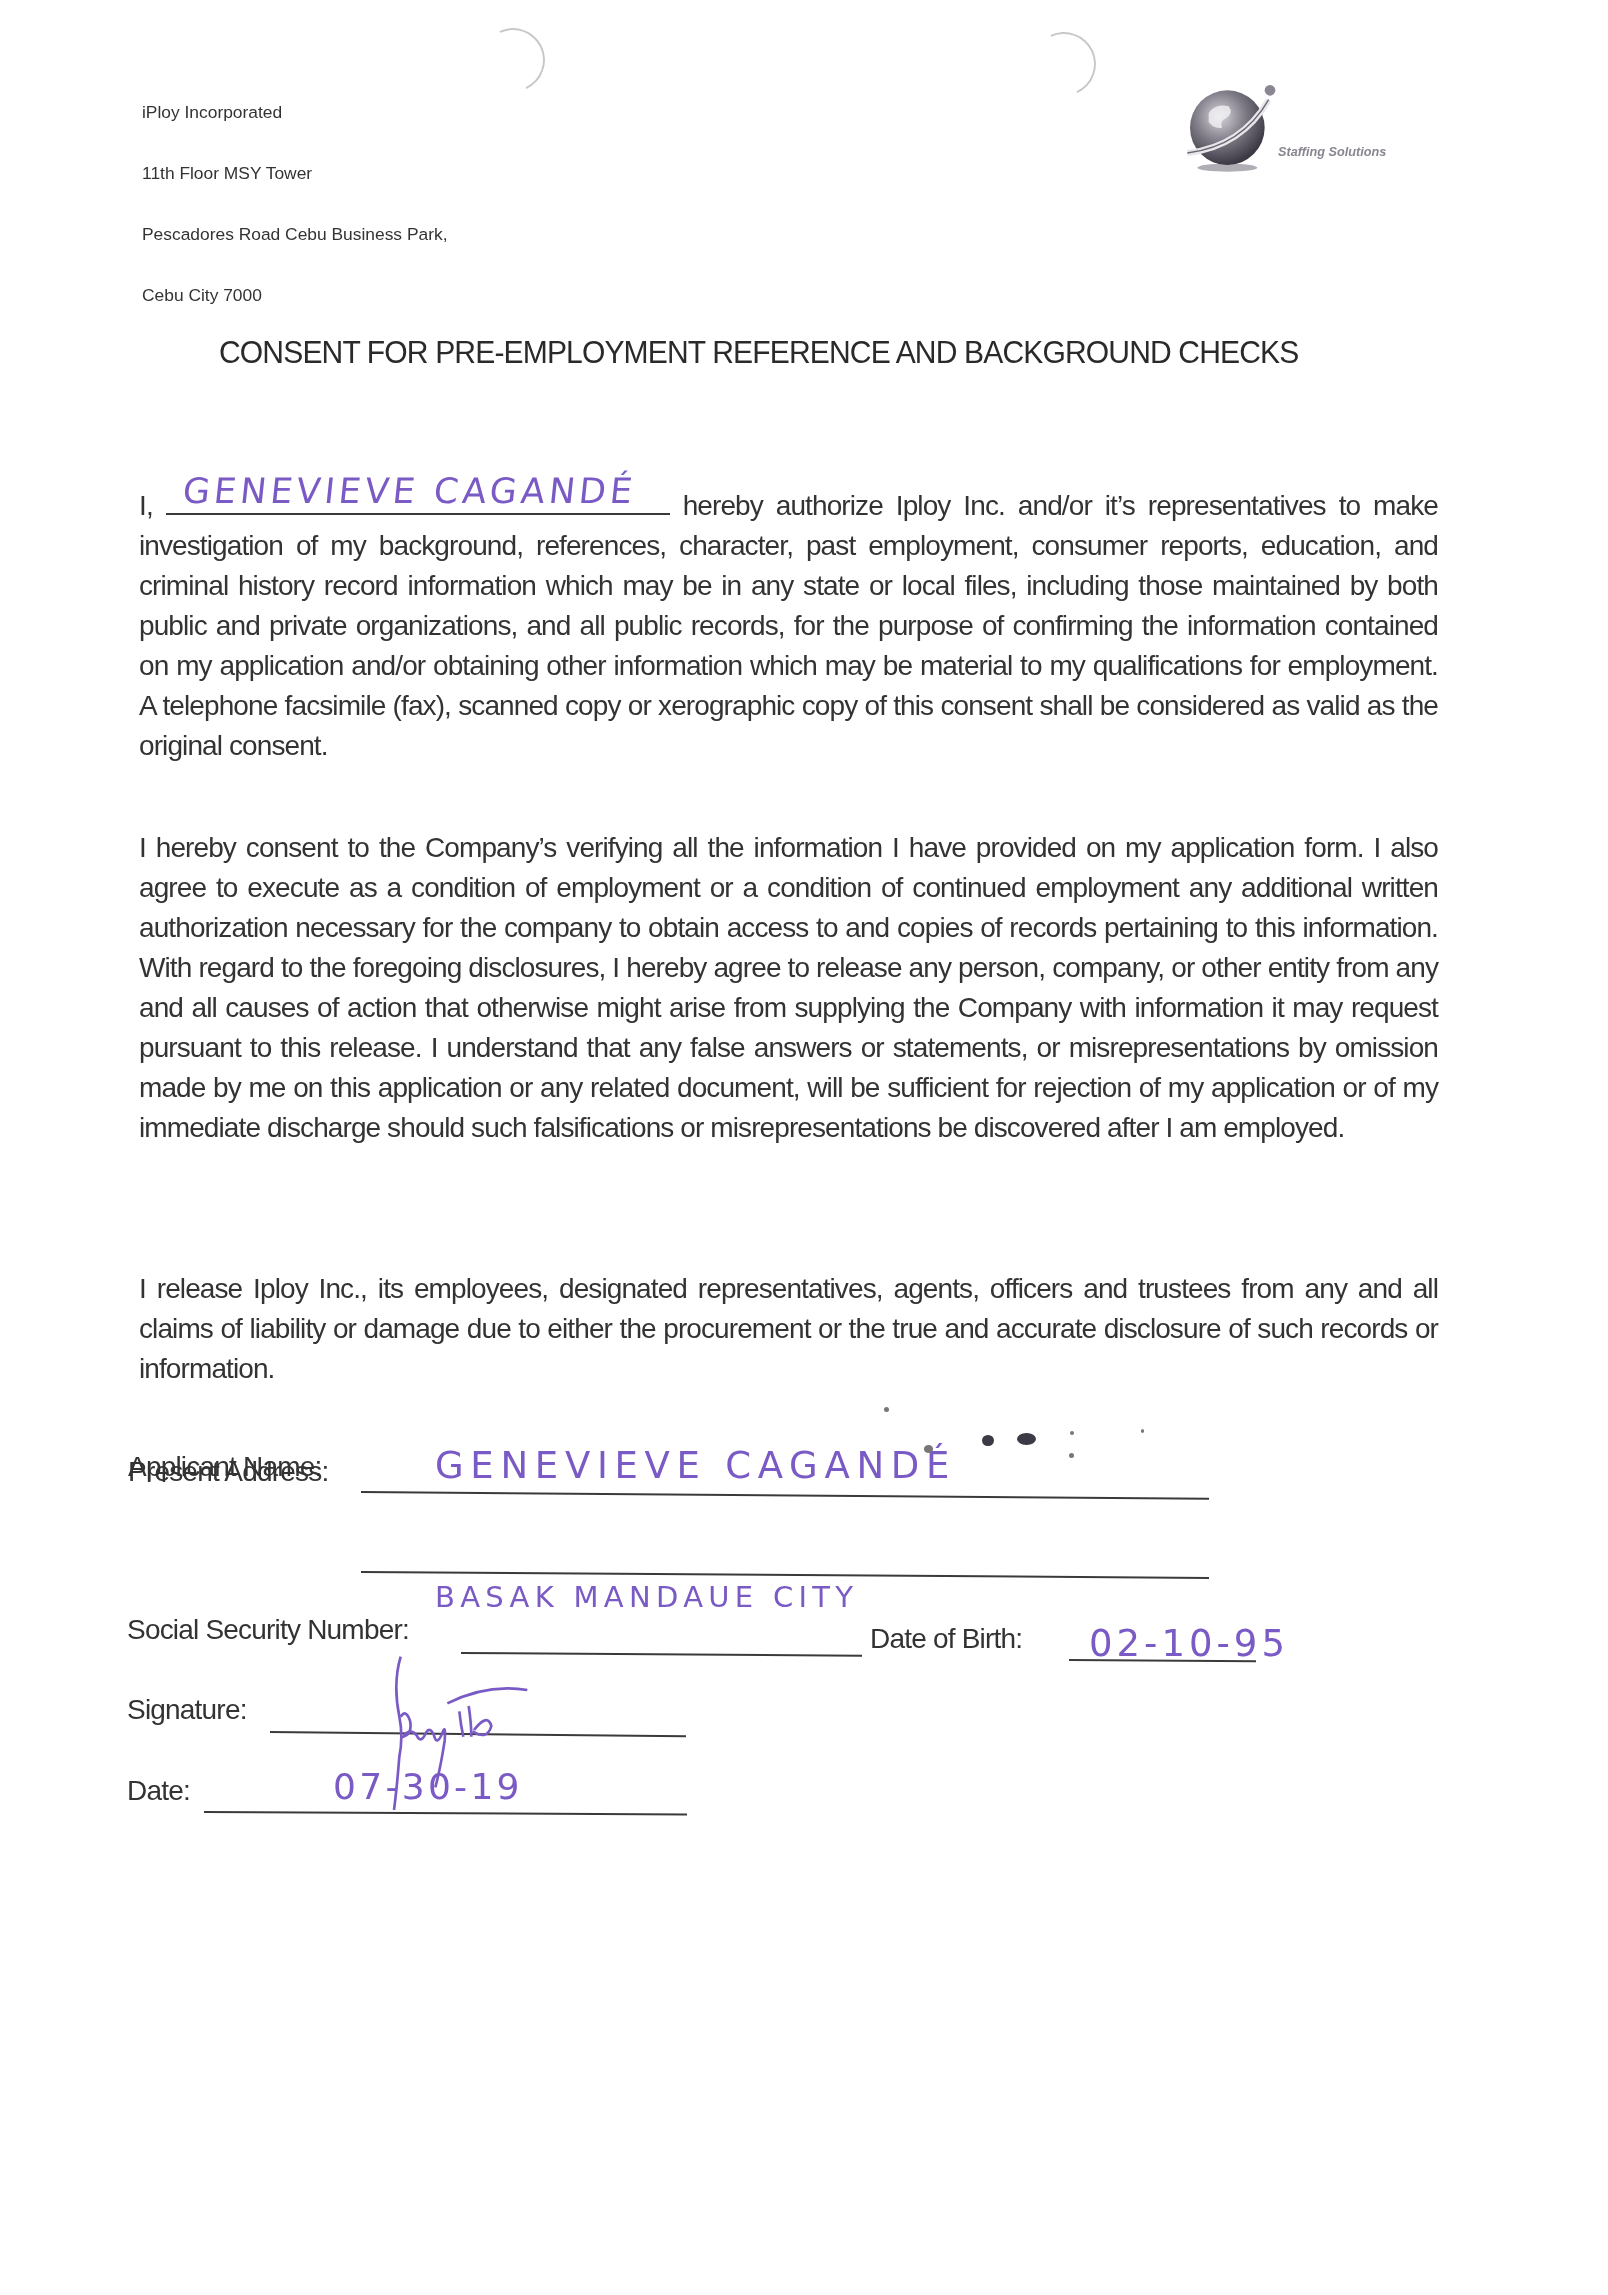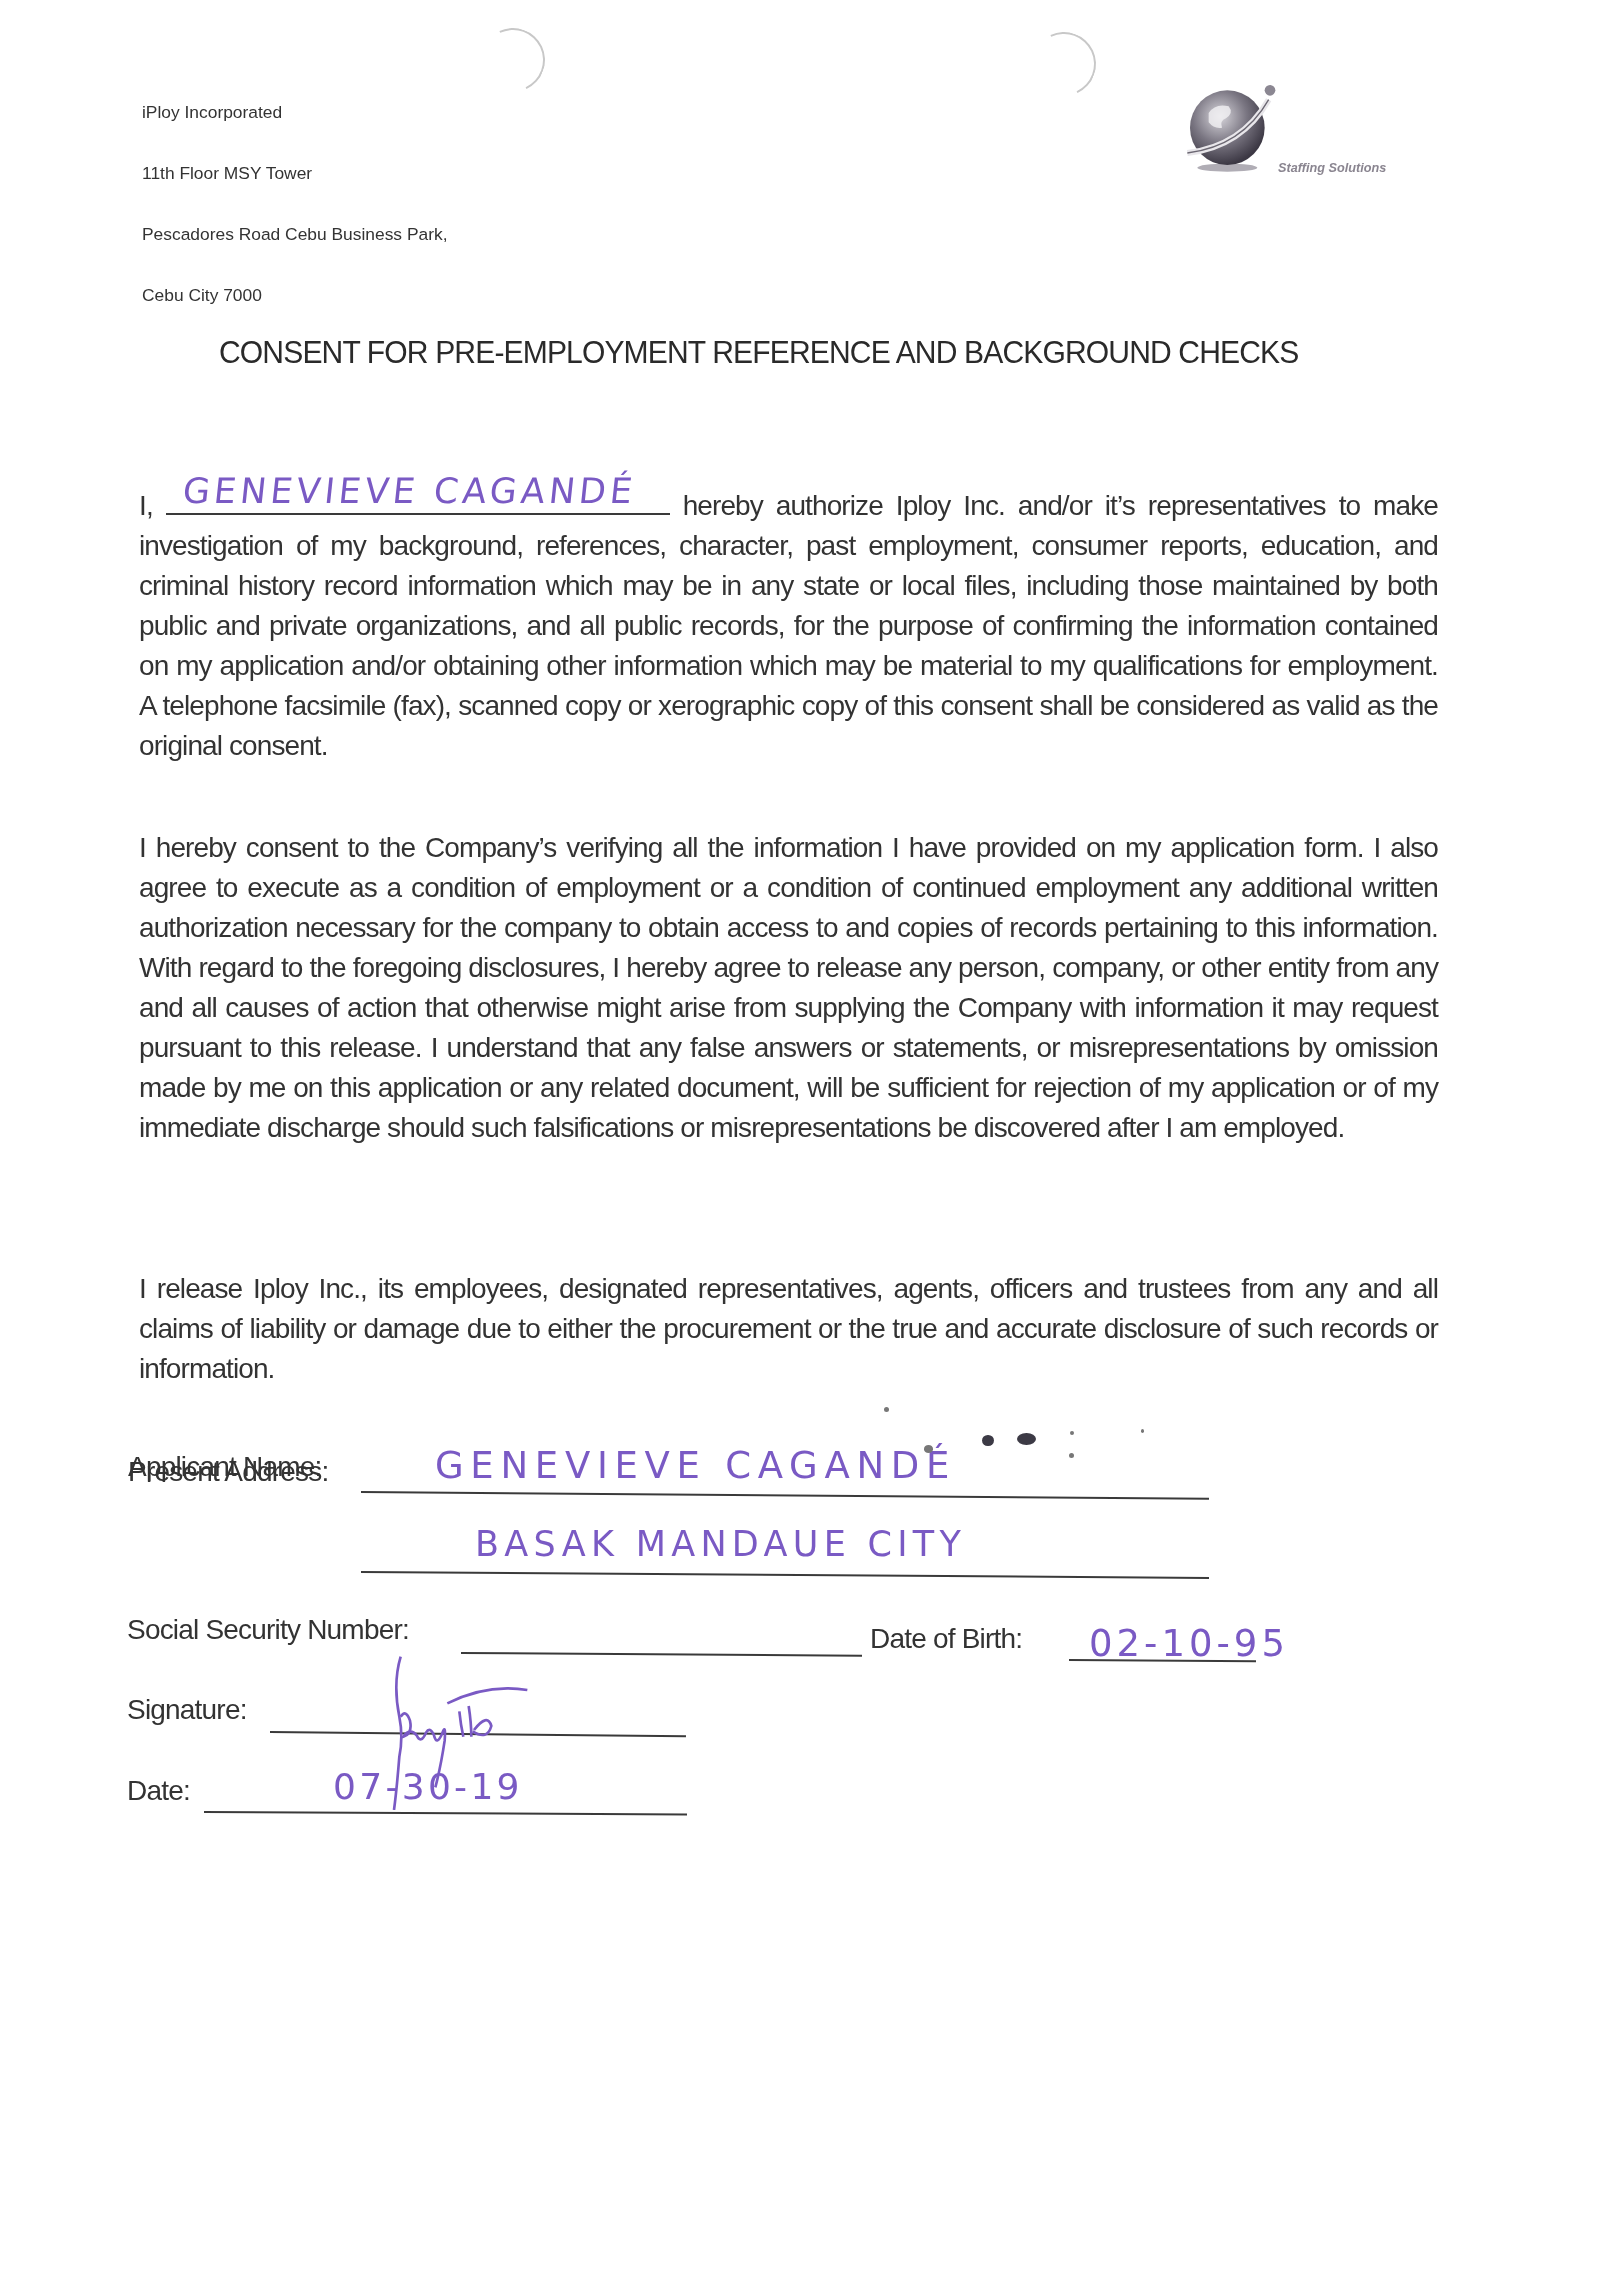--- a/index.html
+++ b/index.html
@@ -9,21 +9,21 @@
     }
     .hole { position: absolute; border: 2px solid #c8c8c8; border-radius: 50%;
       border-left-color: transparent; border-bottom-color: transparent; transform: rotate(20deg); }
 
     .address { position: absolute; left: 142px; top: 64px; font-size: 17.4px; line-height: 25px; color: #333; }
     .address div { white-space: nowrap; margin-top: 36px; }
 
     .logo { position: absolute; left: 1182px; top: 73px; width: 267px; height: 100px; }
     .logo-text { position: absolute; left: 100px; top: 0; font-size: 79px; font-weight: bold;
       font-style: italic; letter-spacing: -2.7px; color: #5a5560; line-height: 94px; }
-    .logo-sub { position: absolute; left: 96px; top: 88px; font-size: 12.7px; font-weight: bold;
+    .logo-sub { position: absolute; left: 96px; top: 72px; font-size: 12.7px; font-weight: bold;
       font-style: italic; color: #8a8590; }
 
     .title { position: absolute; left: 219px; top: 335px; font-size: 31px; letter-spacing: -0.9px;
       color: #2a2a2a; white-space: nowrap; transform: scaleX(0.97); transform-origin: left; }
 
     .para { position: absolute; left: 139px; width: 1299px; font-size: 28px; line-height: 40px;
       text-align: justify; letter-spacing: -0.9px; color: #333; }
     .p1 { top: 484px; }
     .p2 { top: 828px; }
     .p3 { top: 1269px; }
@@ -92,21 +92,21 @@
 <div class="blot" style="left:982px; top:1435px; width:12px; height:11.4px;"></div>
 <div class="blot" style="left:1017px; top:1433px; width:18.7px; height:12px;"></div>
 <div class="speck" style="left:924px; top:1445px; width:9.4px; height:8px;"></div>
 <div class="speck" style="left:884px; top:1407px; width:5.3px; height:5.3px;"></div>
 <div class="speck" style="left:1070px; top:1431px; width:4px; height:4px;"></div>
 <div class="speck" style="left:1069px; top:1453px; width:5.3px; height:5.3px;"></div>
 <div class="speck" style="left:1141px; top:1429px; width:3.3px; height:4px;"></div>
 
 <div class="field" style="left:128px; top:1456px;">Present Address:</div>
 <div class="uline" style="left:361px; top:1571px; width:848px; transform:rotate(0.4deg); transform-origin:left;"></div>
-<div class="hand" style="left:435px; top:1524px; font-size:35px; letter-spacing:5.3px;margin-left:40px;">BASAK MANDAUE CITY</div>
+<div class="hand" style="left:435px; top:1580px; font-size:29px; letter-spacing:5.3px;">BASAK MANDAUE CITY</div>
 
 <div class="field" style="left:127px; top:1614px;">Social Security Number:</div>
 <div class="uline" style="left:461px; top:1652px; width:401px; transform:rotate(0.4deg); transform-origin:left;"></div>
 
 <div class="field" style="left:870px; top:1623px;">Date of Birth:</div>
 <div class="uline" style="left:1069px; top:1659px; width:187px; transform:rotate(0.4deg); transform-origin:left;"></div>
 <div class="hand" style="left:1089px; top:1622px; font-size:37px; letter-spacing:4px;">02-10-95</div>
 
 <div class="field" style="left:127px; top:1694px;">Signature:</div>
 <div class="uline" style="left:270px; top:1731px; width:416px; transform:rotate(0.6deg); transform-origin:left;"></div>

